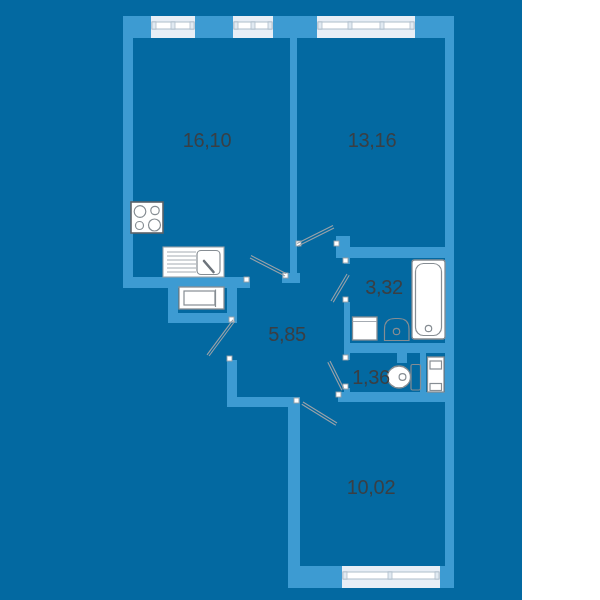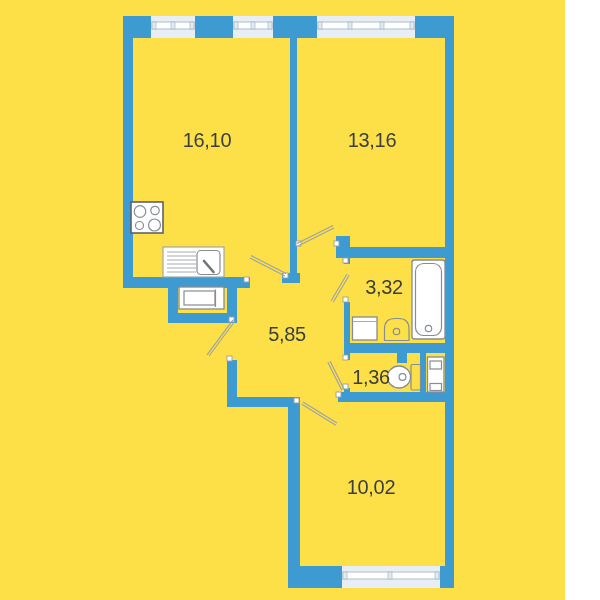--- a/index.html
+++ b/index.html
@@ -1,16 +1,16 @@
 <!DOCTYPE html>
 <html><head>
 <meta charset="utf-8">
 <style>
   html,body{margin:0;padding:0;background:#ffffff;}
-  .stage{position:relative;width:565px;height:600px;background:#fde047;overflow:hidden;
+  .stage{position:relative;width:522px;height:600px;background:#0369a1;overflow:hidden;
          font-family:"Liberation Sans",sans-serif;}
   .wall{fill:#3d9bd2;}
   .win{fill:#e7eef6;}
   .winbar{fill:#ffffff;stroke:#aebdca;stroke-width:1;}
   .winmark{fill:#e1eaf2;stroke:#aebdca;stroke-width:0.8;}
   .jamb{fill:#ffffff;stroke:#98a1a8;stroke-width:0.9;}
   .leaf{stroke:#9aa2a9;stroke-width:1.1;fill:none;}
   .fx{stroke:#868d93;fill:#ffffff;stroke-width:1.3;}
   .fx2{stroke:#868d93;fill:none;stroke-width:1.2;}
   .cnt{stroke:#9aa2a9;fill:#ffffff;stroke-width:1.1;}

